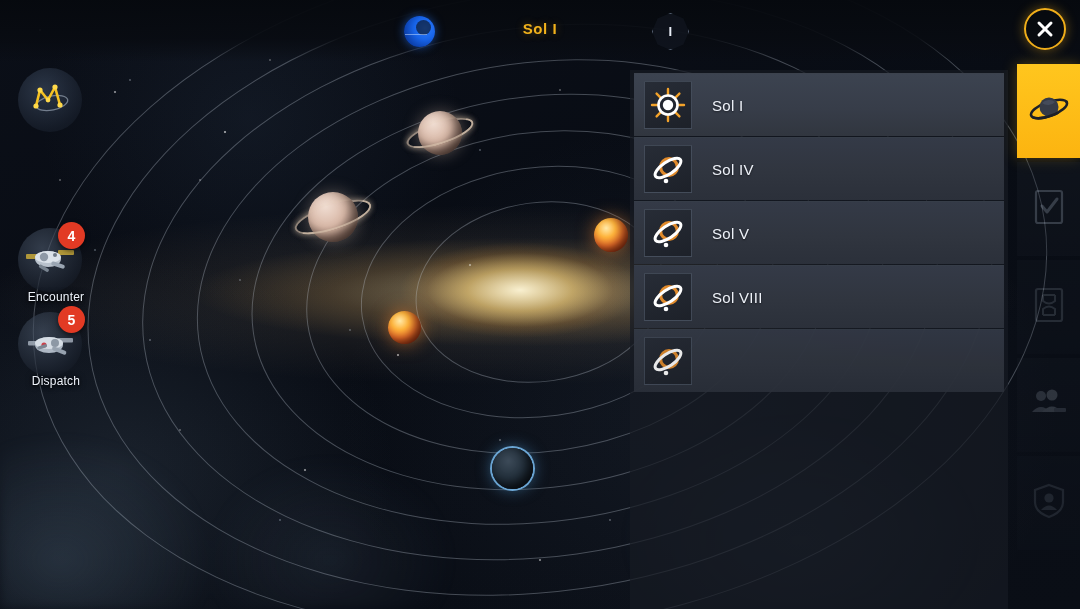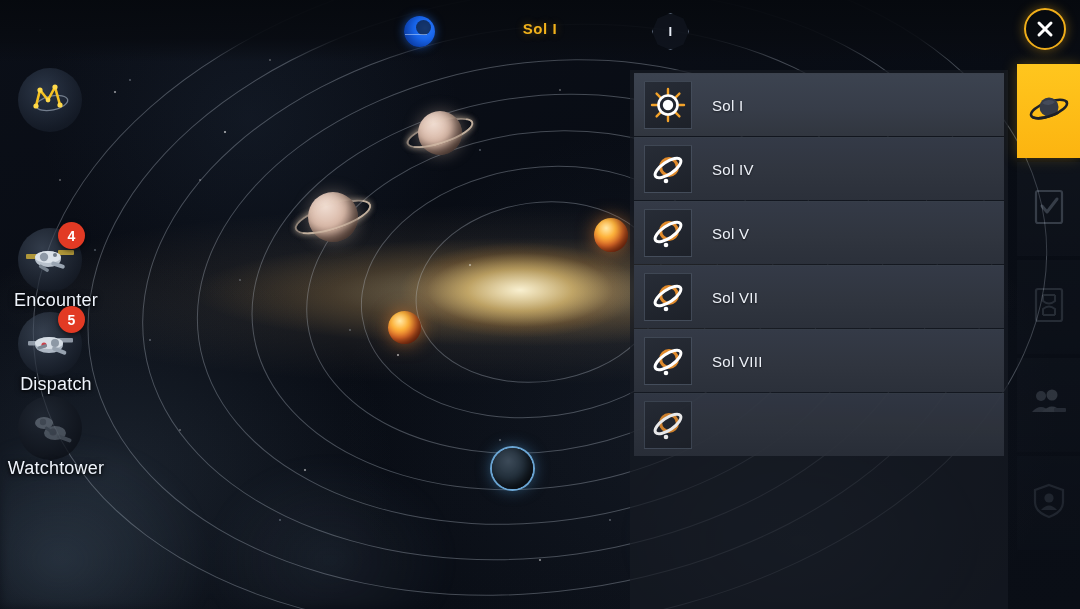--- a/index.html
+++ b/index.html
@@ -156,21 +156,21 @@
     background:radial-gradient(circle at 38% 32%, rgba(84,98,118,0.55), rgba(26,33,45,0.72) 68%, rgba(12,16,24,0.8) 100%);
     overflow:hidden;
     display:flex; align-items:center; justify-content:center;
   }
   .act.dim .disc {
     background:radial-gradient(circle at 38% 32%, rgba(42,50,62,0.55), rgba(14,18,26,0.8) 70%, rgba(8,11,16,0.9) 100%);
   }
   .act.dim .disc svg { opacity:.42; }
   .act .label {
     position:absolute; left:0; top:62px; width:112px; text-align:center;
-    font-size:18px; color:#eef3fb; letter-spacing:.2px;
+    font-size:12px; color:#eef3fb; letter-spacing:.2px;
     text-shadow:0 1px 3px rgba(0,0,0,.95), 0 0 6px rgba(0,0,0,.8);
   }
   .act .badge {
     position:absolute; left:58px; top:-6px; min-width:27px; height:27px; padding:0 5px;
     border-radius:14px; background:#e23a24;
     display:flex; align-items:center; justify-content:center;
     font-size:14px; font-weight:700; color:#fff;
     box-shadow:0 2px 5px rgba(0,0,0,.55);
   }
 
@@ -303,33 +303,20 @@
           <circle cx="22" cy="24" r="2.6" fill="#c9414b"></circle>
           <rect x="31" y="25" width="15" height="4" rx="2" fill="#97a2af" transform="rotate(22 31 25)"></rect>
           <rect x="15" y="26" width="10" height="3" rx="1.4" fill="#7b8693" transform="rotate(-18 15 26)"></rect>
         </svg>
       </div>
       <div class="badge">5</div>
       <div class="label">Dispatch</div>
     </div>
 
 
-    <div class="act dim">
-      <div class="disc">
-        <svg width="56" height="46" viewBox="0 0 56 46">
-          <ellipse cx="22" cy="18" rx="9" ry="6" fill="#9aa4b0"></ellipse>
-          <circle cx="21" cy="17" r="3.2" fill="#707a86"></circle>
-          <ellipse cx="33" cy="28" rx="11" ry="7" fill="#8e98a4"></ellipse>
-          <circle cx="31" cy="27" r="3.6" fill="#6b7480"></circle>
-          <rect x="36" y="29" width="15" height="4" rx="2" fill="#7d8894" transform="rotate(20 36 29)"></rect>
-          <rect x="24" y="21" width="11" height="3" rx="1.4" fill="#68727e" transform="rotate(36 24 21)"></rect>
-        </svg>
-      </div>
-      <div class="label">Watchtower</div>
-    </div>
   </div>
 
   <div class="list-panel clip">
 
     <div class="row sel">
       <div class="thumb">
         <svg width="38" height="38" viewBox="0 0 38 38">
           <g stroke="#f3a22a" stroke-width="2.4" stroke-linecap="round">
             <line x1="19" y1="3" x2="19" y2="9"></line>
             <line x1="19" y1="29" x2="19" y2="35"></line>
@@ -365,39 +352,29 @@
         <svg width="38" height="38" viewBox="0 0 38 38">
           <circle cx="20" cy="17" r="8.4" fill="none" stroke="#e08a2b" stroke-width="3.2"></circle>
           <ellipse cx="19" cy="18" rx="15" ry="6" fill="none" stroke="#ffffff" stroke-width="3" transform="rotate(-34 19 18)"></ellipse>
           <circle cx="17" cy="31" r="2.3" fill="#ffffff"></circle>
         </svg>
       </div>
       <div class="rlabel">Sol V</div>
     </div>
 
 
+
     <div class="row">
       <div class="thumb">
         <svg width="38" height="38" viewBox="0 0 38 38">
           <circle cx="20" cy="17" r="8.4" fill="none" stroke="#e08a2b" stroke-width="3.2"></circle>
           <ellipse cx="19" cy="18" rx="15" ry="6" fill="none" stroke="#ffffff" stroke-width="3" transform="rotate(-34 19 18)"></ellipse>
           <circle cx="17" cy="31" r="2.3" fill="#ffffff"></circle>
         </svg>
       </div>
-      <div class="rlabel">Sol VII</div>
-    </div>
-
-    <div class="row">
-      <div class="thumb">
-        <svg width="38" height="38" viewBox="0 0 38 38">
-          <circle cx="20" cy="17" r="8.4" fill="none" stroke="#e08a2b" stroke-width="3.2"></circle>
-          <ellipse cx="19" cy="18" rx="15" ry="6" fill="none" stroke="#ffffff" stroke-width="3" transform="rotate(-34 19 18)"></ellipse>
-          <circle cx="17" cy="31" r="2.3" fill="#ffffff"></circle>
-        </svg>
-      </div>
       <div class="rlabel">Sol VIII</div>
     </div>
 
     <div class="row" style="opacity:.9;">
       <div class="thumb">
         <svg width="38" height="38" viewBox="0 0 38 38">
           <circle cx="20" cy="17" r="8.4" fill="none" stroke="#e08a2b" stroke-width="3.2"></circle>
           <ellipse cx="19" cy="18" rx="15" ry="6" fill="none" stroke="#ffffff" stroke-width="3" transform="rotate(-34 19 18)"></ellipse>
           <circle cx="17" cy="31" r="2.3" fill="#ffffff"></circle>
         </svg>

